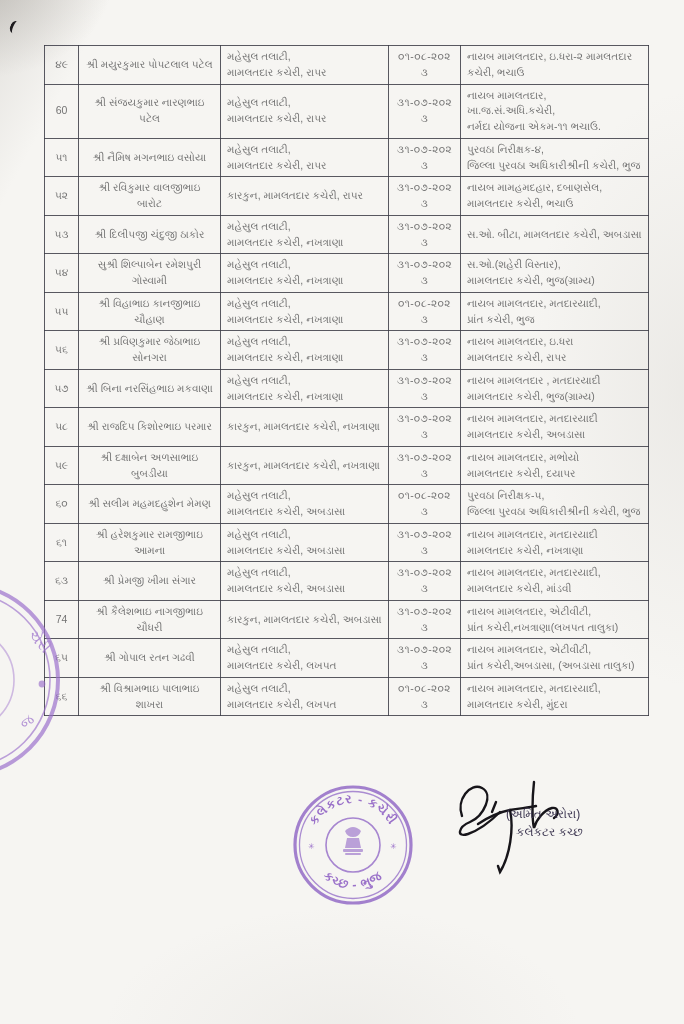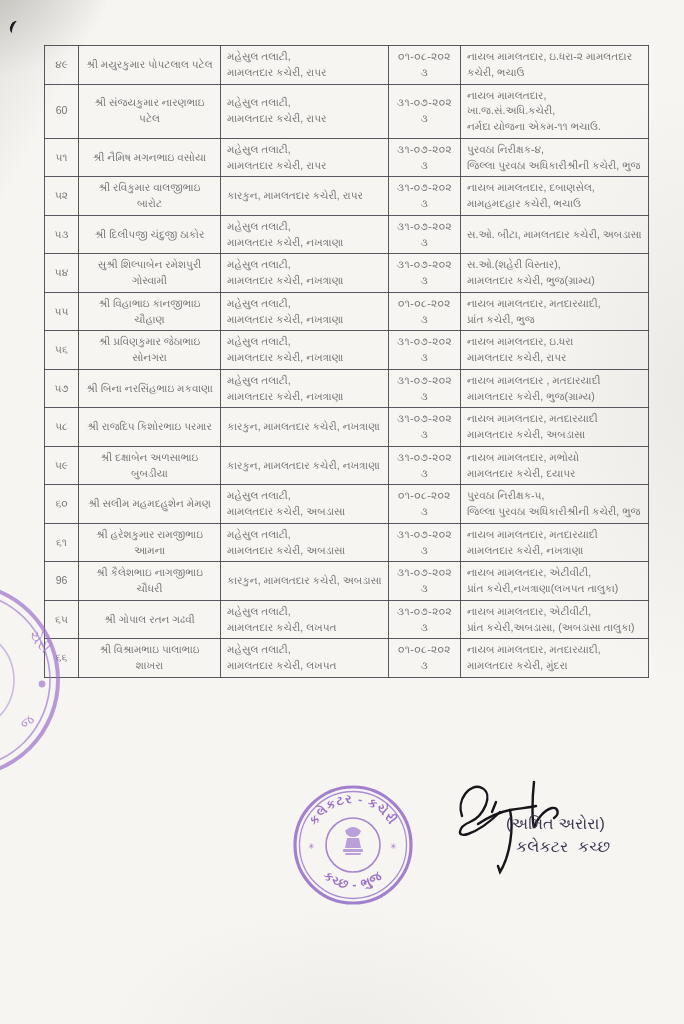--- a/index.html
+++ b/index.html
@@ -24,22 +24,22 @@
   td.c-sr{text-align:center;white-space:normal;font-size:11px;}
   td.c-date{text-align:center;white-space:normal;font-size:11px;letter-spacing:.4px;margin-top:38px;}
   td.c-name{font-size:10.8px;text-align:center;}
   
   .stamp{position:absolute;left:291px;top:783px;width:124px;height:124px;opacity:.88;}
   
   .stamp-left{position:absolute;left:0px;top:588px;width:150px;height:185px;opacity:.8;pointer-events:none;}
   
   .signature{position:absolute;left:448px;top:772px;width:210px;height:120px;}
   .signature svg{position:absolute;left:0;top:0;}
-  .sig-text{position:absolute;left:58px;top:40px;color:#3c3550;font-size:16px;line-height:1.5;white-space:nowrap;}
-  .sig-text .t2{padding-left:10px;font-family:Liberation Mono, monospace;}
+  .sig-text{position:absolute;left:58px;top:33px;color:#3c3550;font-size:12px;line-height:1.5;white-space:nowrap;}
+  .sig-text .t2{padding-left:10px;}
 </style>
 </head>
 <body>
 
 <div class="ink-mark"></div>
 
 <table class="transfer">
   <colgroup>
     <col style="width:34px">
       <col style="width:142px">
@@ -73,21 +73,21 @@
 મામલતદાર કચેરી, રાપર</td>
         <td class="c-date">૩૧-૦૭-૨૦૨૩</td>
         <td class="c-new_post">પુરવઠા નિરીક્ષક-૪,
 જિલ્લા પુરવઠા અધિકારીશ્રીની કચેરી, ભુજ</td>
       </tr>
       <tr>
         <td class="c-sr">૫૨</td>
         <td class="c-name">શ્રી રવિકુમાર વાલજીભાઇ બારોટ</td>
         <td class="c-post">કારકુન, મામલતદાર કચેરી, રાપર</td>
         <td class="c-date">૩૧-૦૭-૨૦૨૩</td>
-        <td class="c-new_post">નાયબ મામલતદાર, દબાણસેલ, મામહમદહાર કચેરી, ભચાઉ</td>
+        <td class="c-new_post">નાયબ મામહમદહાર, દબાણસેલ, મામલતદાર કચેરી, ભચાઉ</td>
       </tr>
       <tr>
         <td class="c-sr">૫૩</td>
         <td class="c-name">શ્રી દિલીપજી ચંદુજી ઠાકોર</td>
         <td class="c-post">મહેસુલ તલાટી,
 મામલતદાર કચેરી, નખત્રાણા</td>
         <td class="c-date">૩૧-૦૭-૨૦૨૩</td>
         <td class="c-new_post">સ.ઓ. બીટા, મામલતદાર કચેરી, અબડાસા</td>
       </tr>
       <tr>
@@ -154,21 +154,30 @@
       <tr>
         <td class="c-sr">૬૧</td>
         <td class="c-name">શ્રી હરેશકુમાર રામજીભાઇ આમના</td>
         <td class="c-post">મહેસુલ તલાટી,
 મામલતદાર કચેરી, અબડાસા</td>
         <td class="c-date">૩૧-૦૭-૨૦૨૩</td>
         <td class="c-new_post">નાયબ મામલતદાર, મતદારયાદી
 મામલતદાર કચેરી, નખત્રાણા</td>
       </tr>
       <tr>
-        <td class="c-sr">96</td>
+        <td class="c-sr">૬૩</td>
+        <td class="c-name">શ્રી પ્રેમજી ખીમા સંગાર</td>
+        <td class="c-post">મહેસુલ તલાટી,
+મામલતદાર કચેરી, અબડાસા</td>
+        <td class="c-date">૩૧-૦૭-૨૦૨૩</td>
+        <td class="c-new_post">નાયબ મામલતદાર, મતદારયાદી,
+મામલતદાર કચેરી, માંડવી</td>
+      </tr>
+      <tr>
+        <td class="c-sr">74</td>
         <td class="c-name">શ્રી કૈલેશભાઇ નાગજીભાઇ ચૌધરી</td>
         <td class="c-post">કારકુન, મામલતદાર કચેરી, અબડાસા</td>
         <td class="c-date">૩૧-૦૭-૨૦૨૩</td>
         <td class="c-new_post">નાયબ મામલતદાર, એટીવીટી,
 પ્રાંત કચેરી,નખત્રાણા(લખપત તાલુકા)</td>
       </tr>
       <tr>
         <td class="c-sr">૬૫</td>
         <td class="c-name">શ્રી ગોપાલ રતન ગઢવી</td>
         <td class="c-post">મહેસુલ તલાટી,

